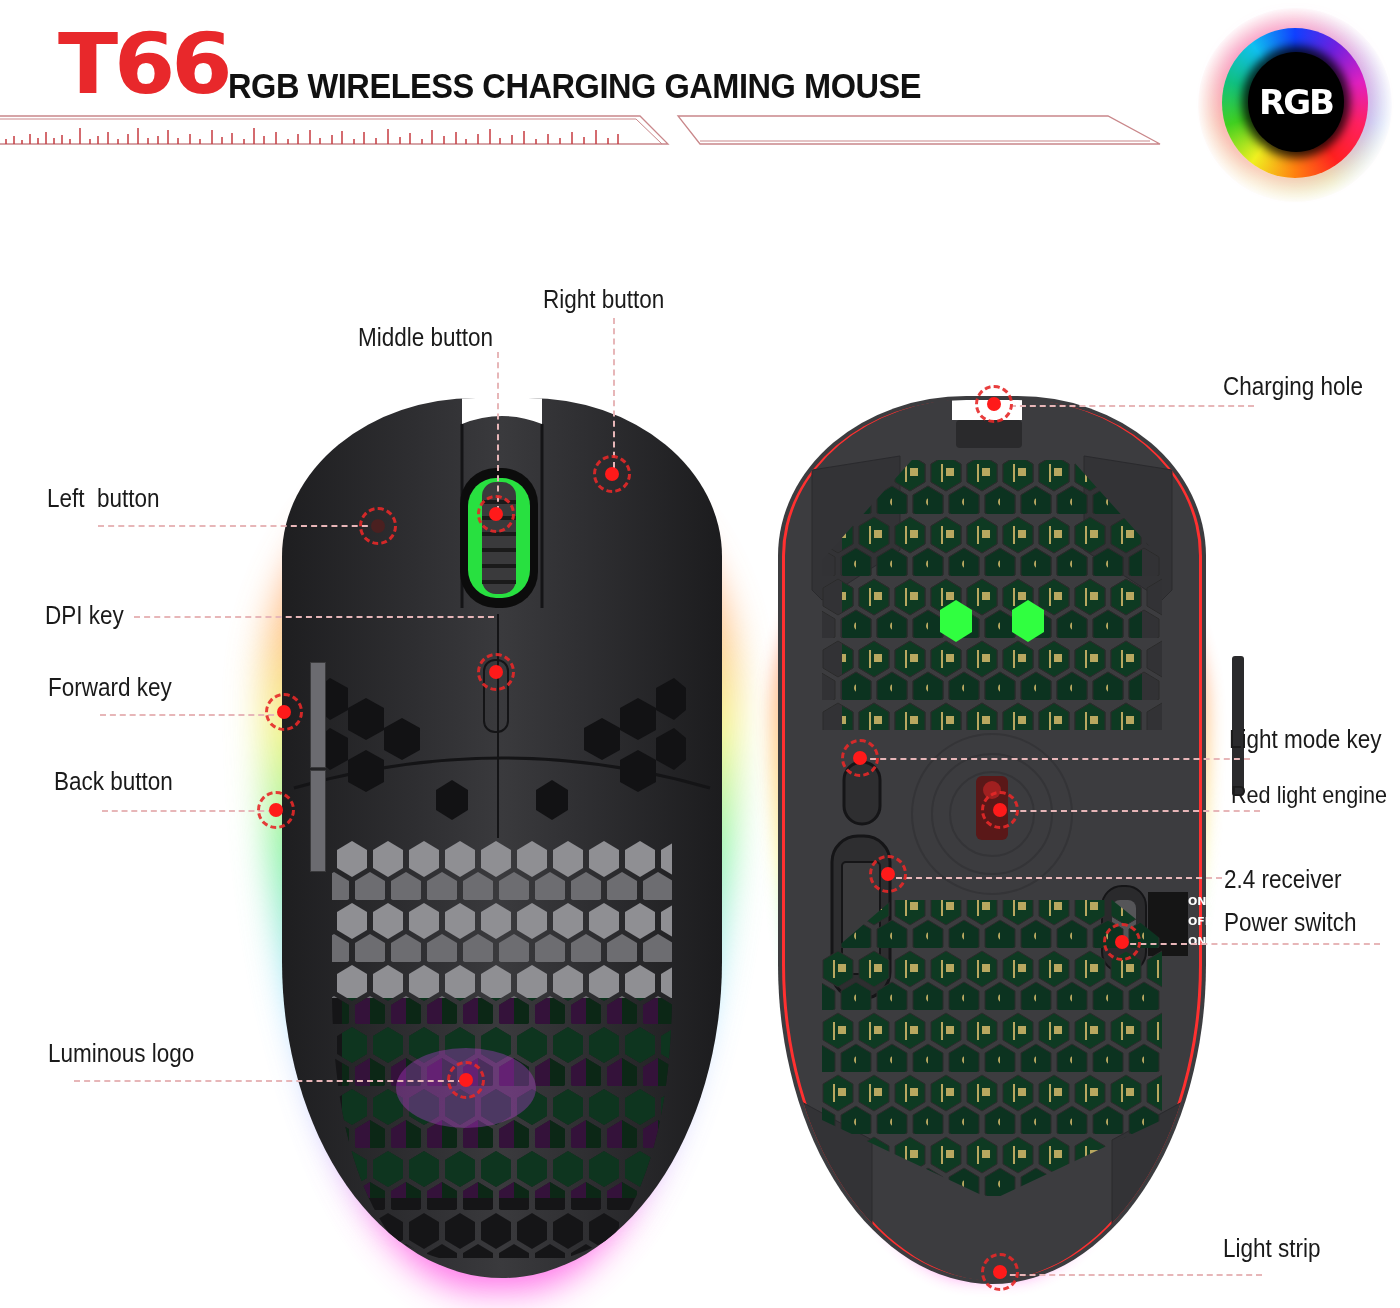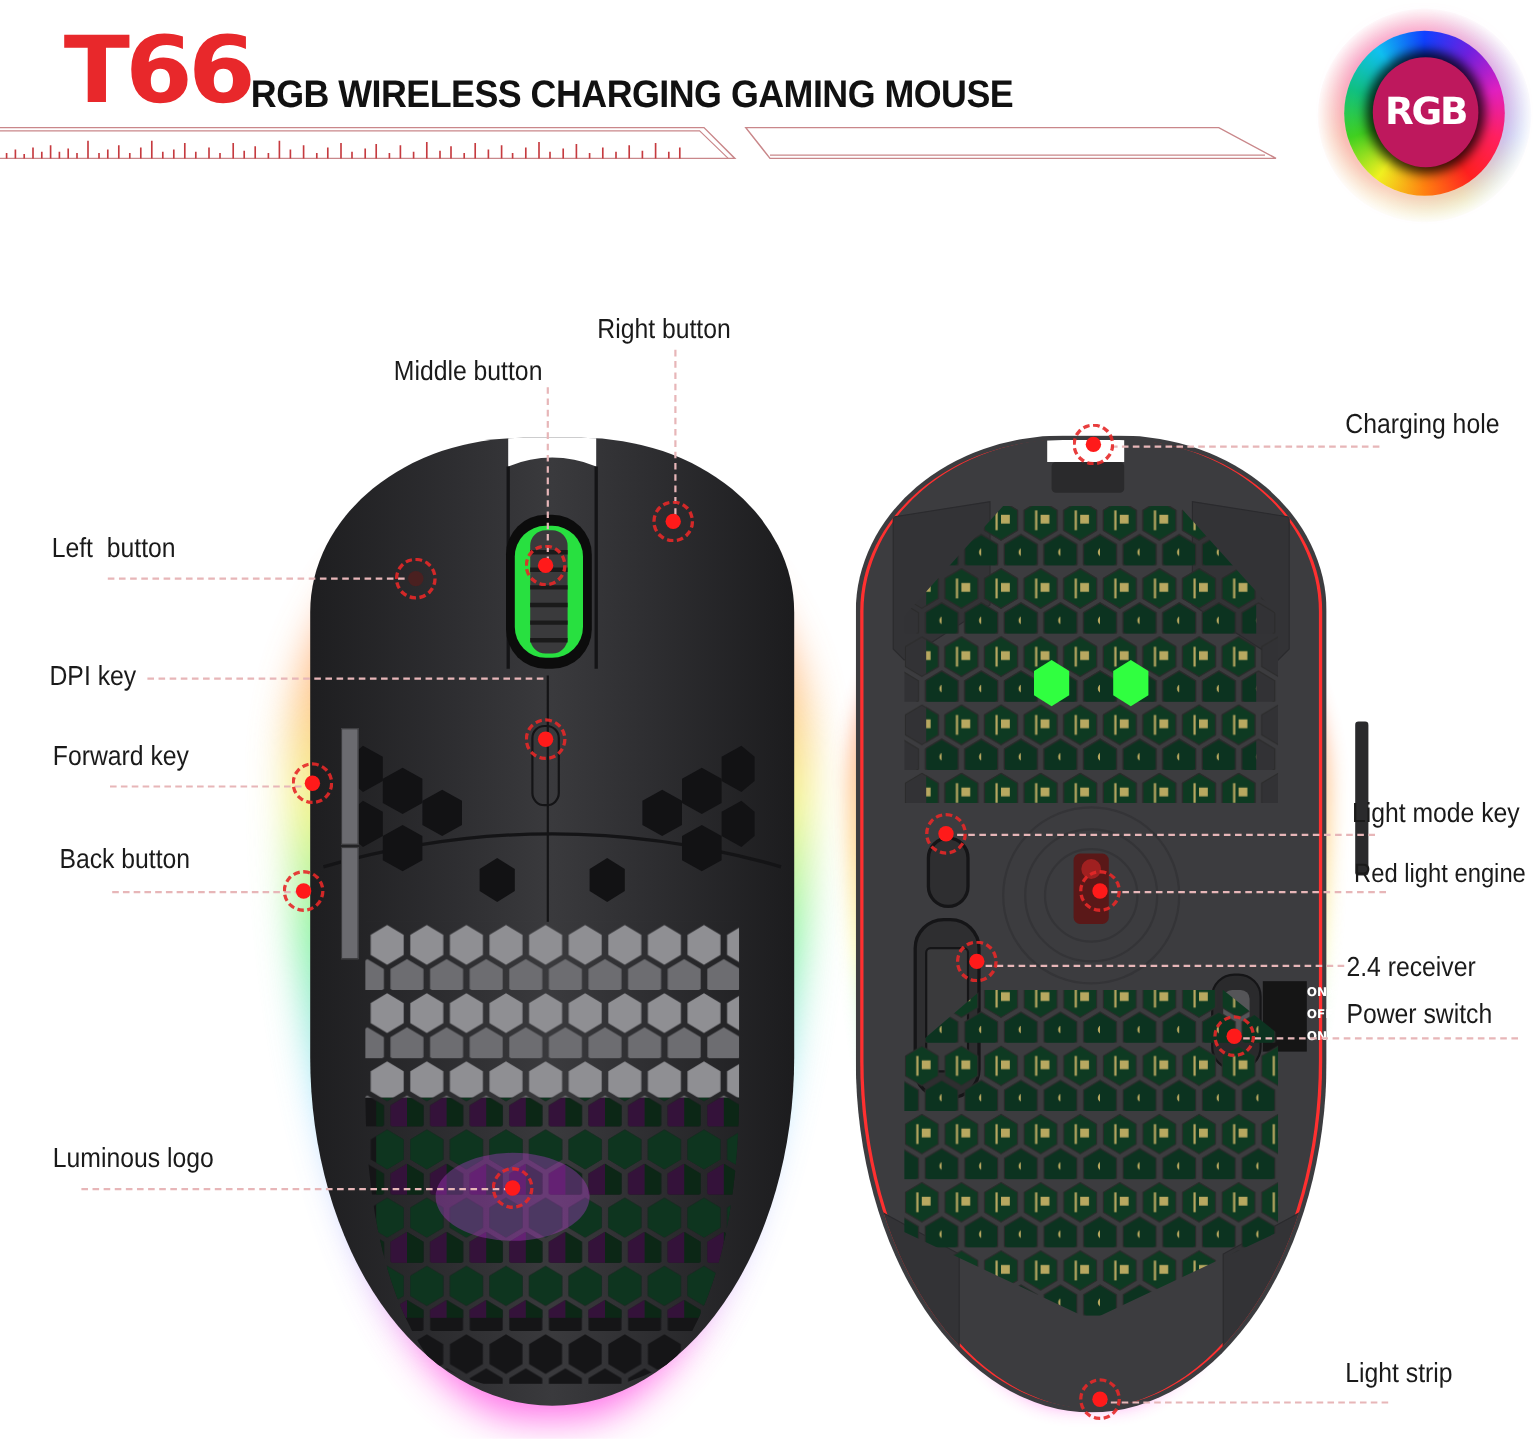--- a/index.html
+++ b/index.html
@@ -29,21 +29,21 @@
                 conic-gradient(#f8c0d0, #d8c8f0, #c0d8f8, #e8f0b0, #f8f0c0, #f8d0b0, #f8b8c8, #f8c0d0);
     filter: blur(0.4px);
   }
   .rgb-ring {
     position:absolute; left:1222px; top:28px; width:146px; height:150px; border-radius:50%;
     background: conic-gradient(from 0deg, #1040ff, #7020e0, #e020c0, #ff2060, #ff2020, #ff8010, #f0f020, #40d020, #10c080, #10c0f0, #1040ff);
     box-shadow: 0 0 18px 6px rgba(255,120,200,0.35);
   }
   .rgb-core {
     position:absolute; left:1248px; top:52px; width:96px; height:100px; border-radius:50%;
-    background:#be185d; box-shadow: 0 0 10px 6px rgba(0,0,0,0.8);
+    background:#000000; box-shadow: 0 0 10px 6px rgba(0,0,0,0.8);
     display:flex; align-items:center; justify-content:center;
     color:#fff; font-family:"DejaVu Sans", sans-serif; font-weight:bold; font-size:34px; letter-spacing:-2px;
   }
 
   
   .label {
     position:absolute; font-family:"Liberation Sans", sans-serif; font-size:25px; color:#1a1a1a;
     white-space:nowrap; transform:scaleX(0.9); transform-origin:left; line-height:30px;
   }
   .lead-h { position:absolute; height:0; border-top:2px dashed #e7b6b8; }

